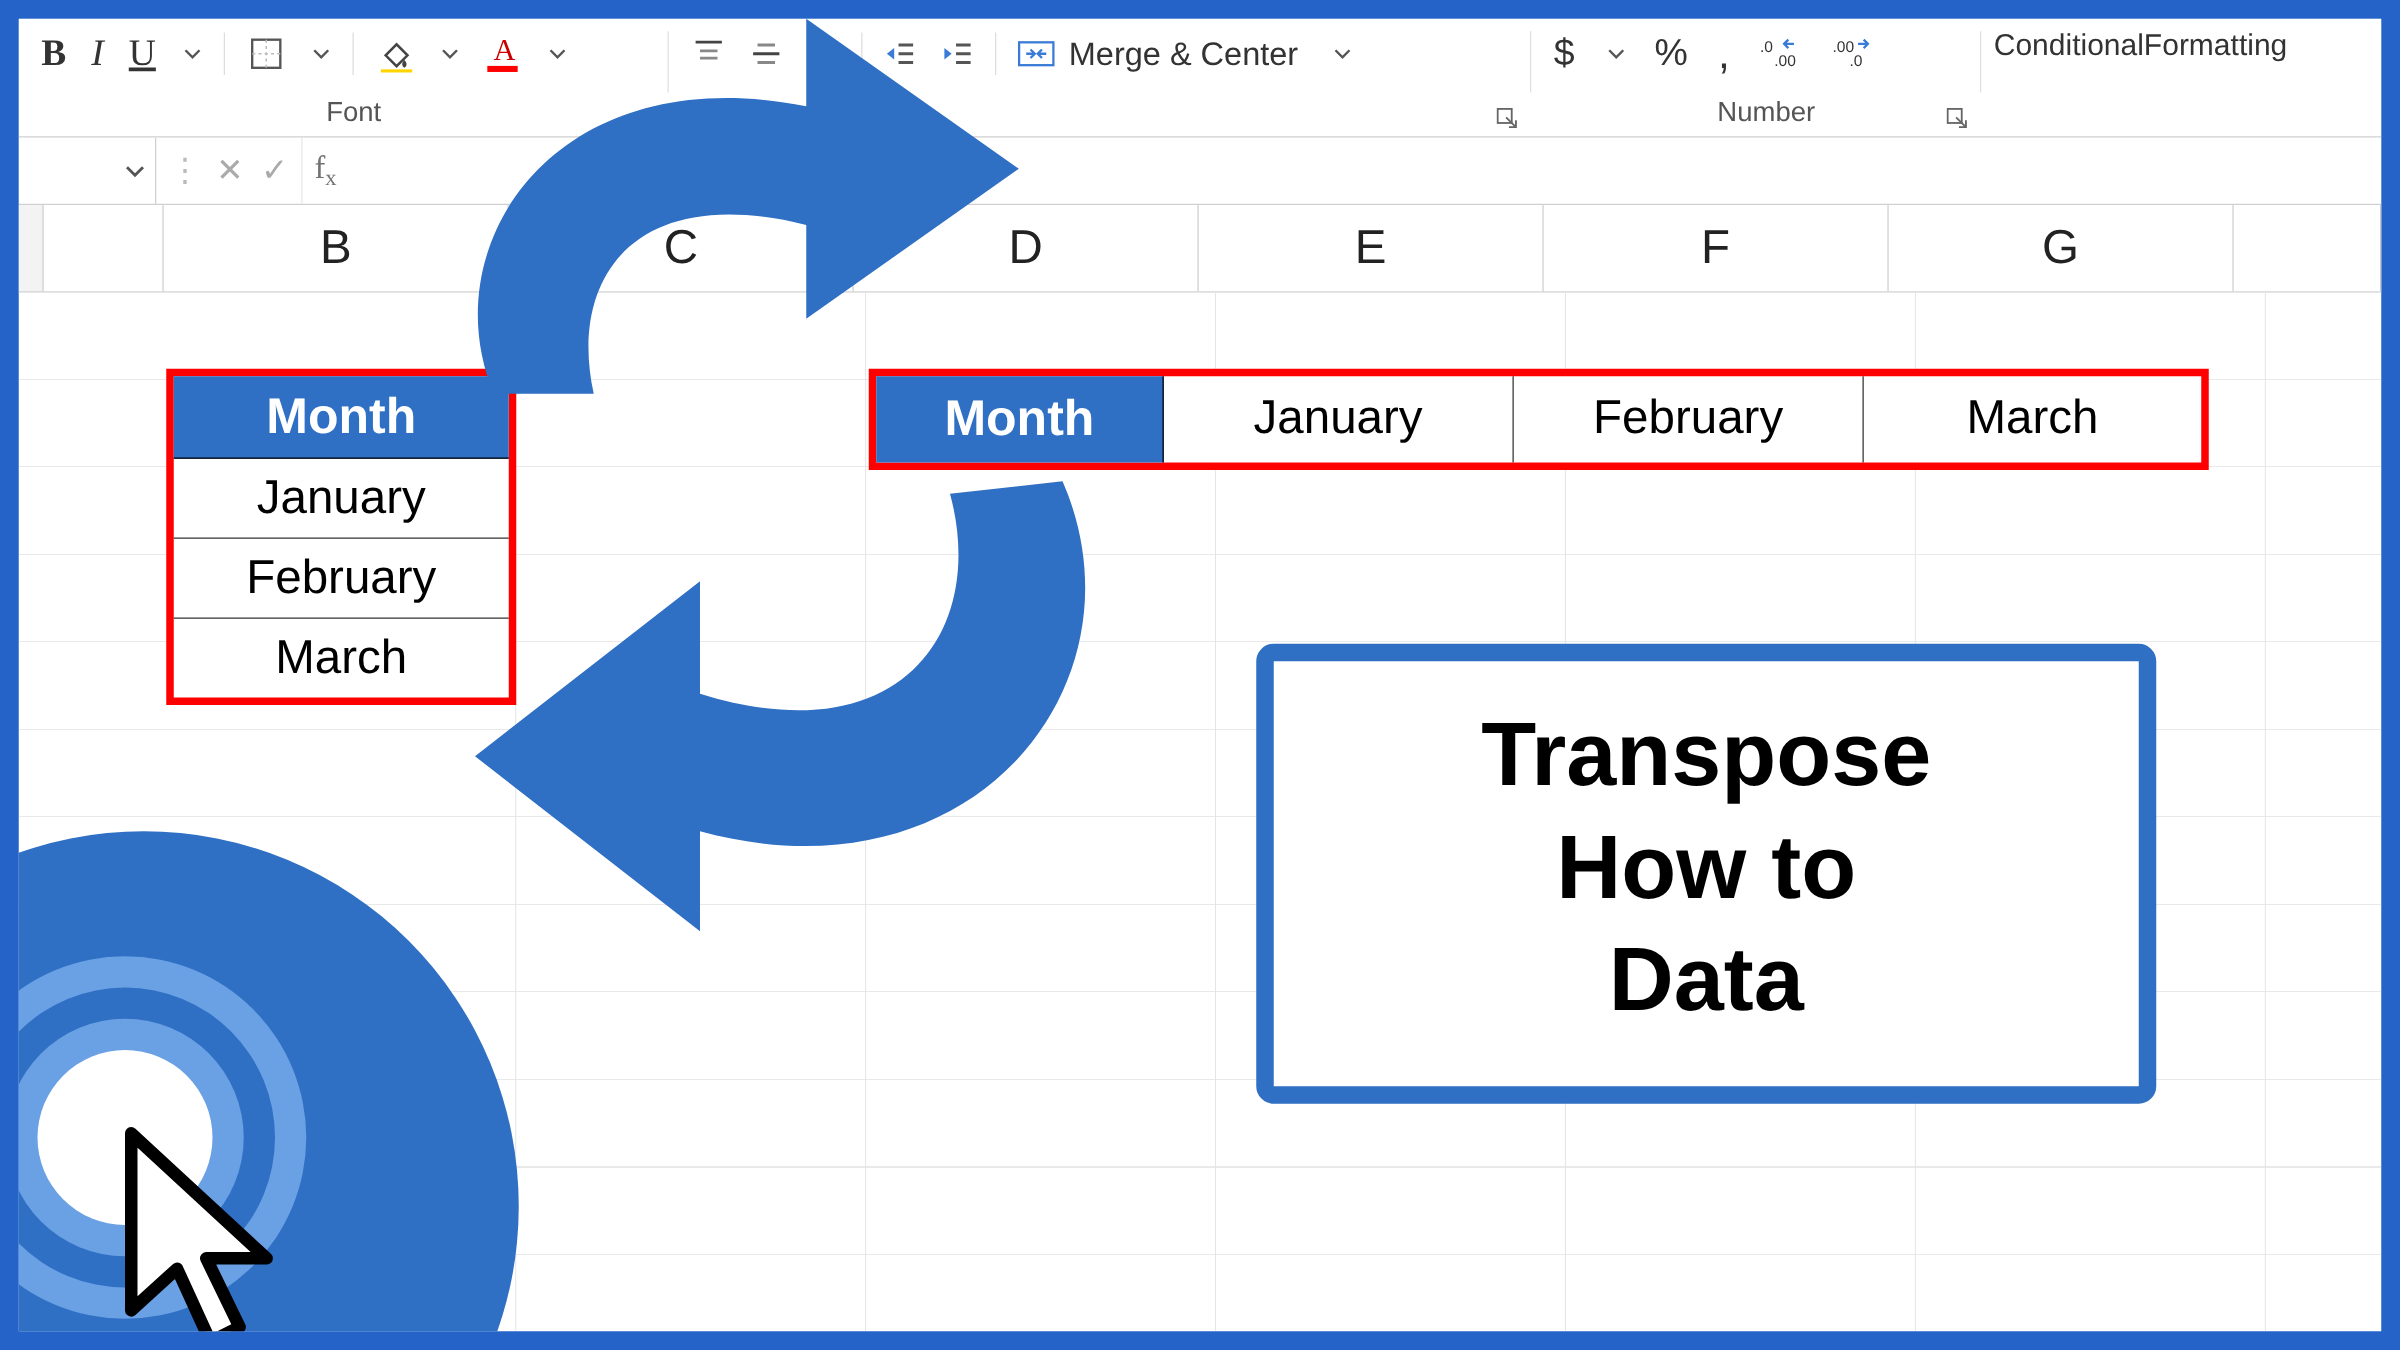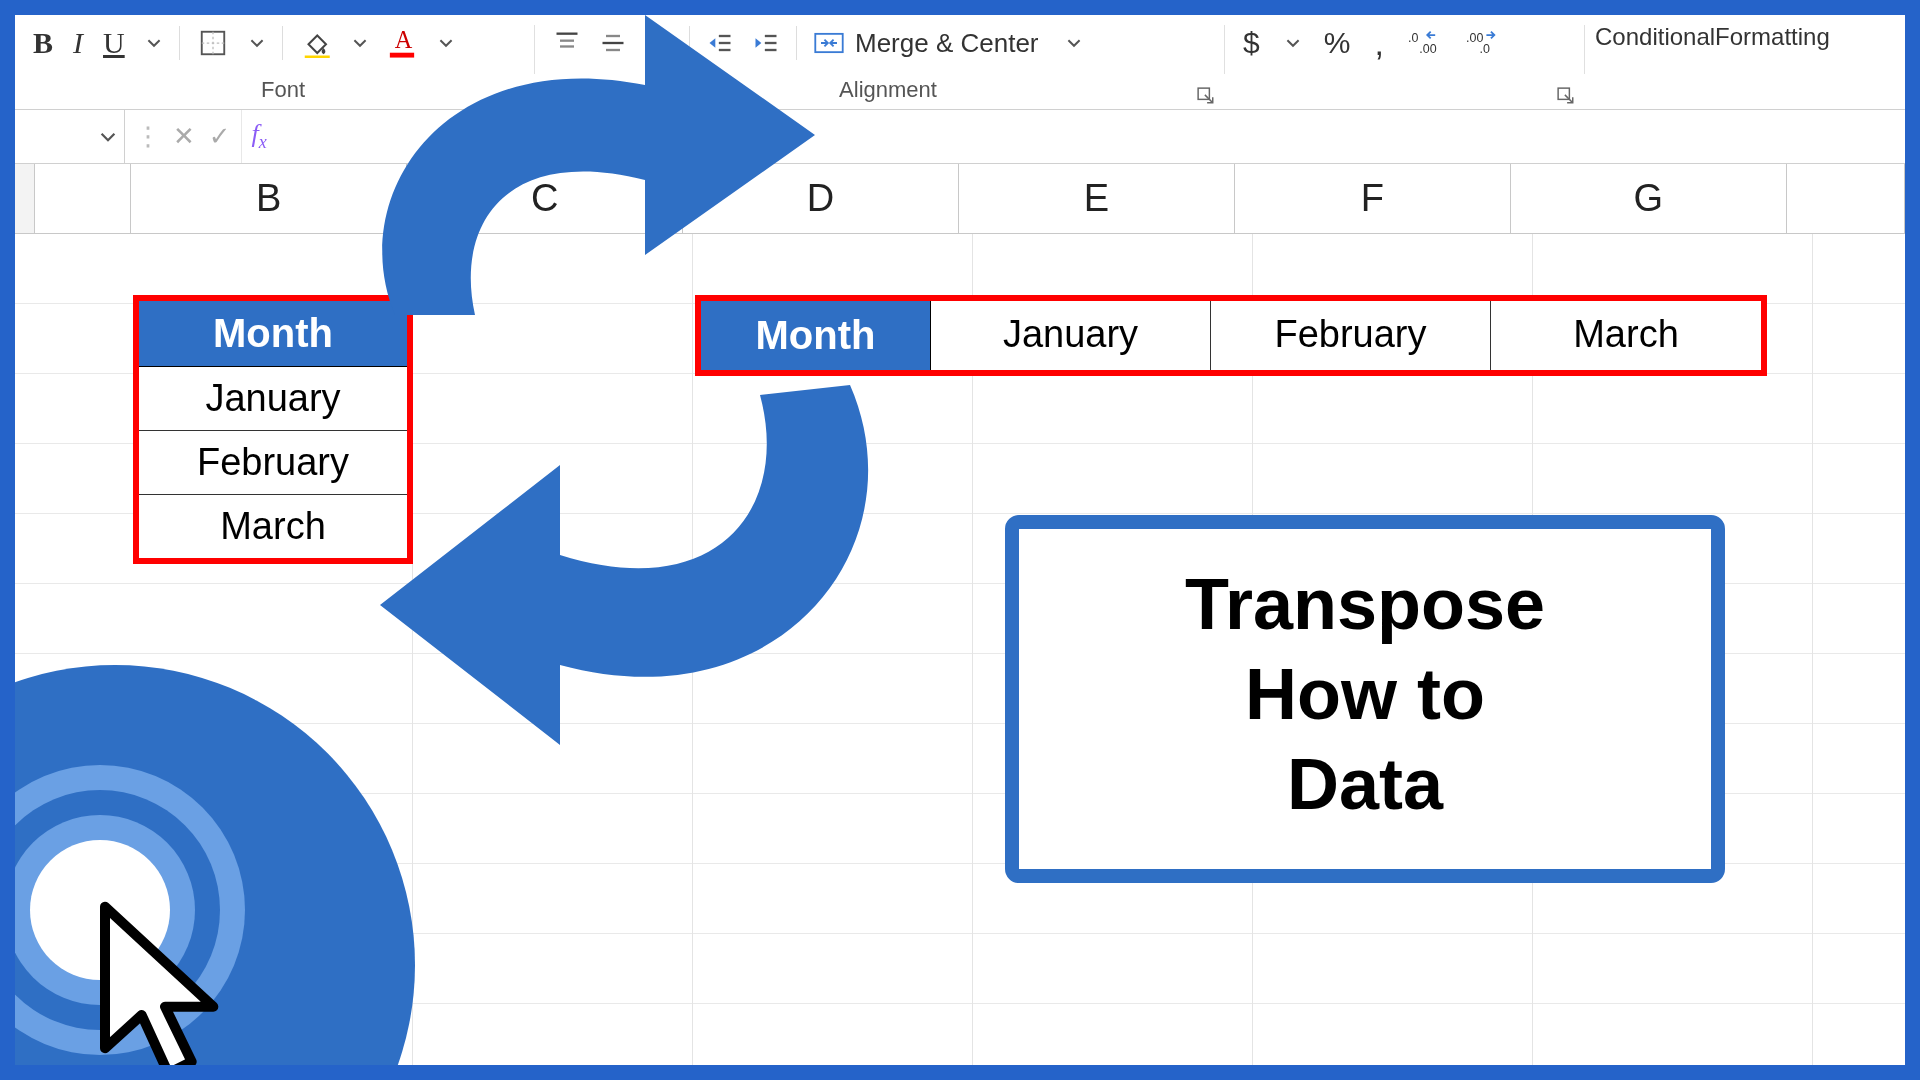--- a/index.html
+++ b/index.html
@@ -77,21 +77,21 @@
   }
   .fb-btns {
     display:flex; align-items:center;
     padding: 0 10px;
     gap: 14px;
     color:#777;
     font-size: 26px;
     border-right: 1px solid #e8e8e8;
     height:100%;
   }
-  .fb-fx { font-style: italic; font-family: "Times New Roman", serif; font-size:26px; color:#8b5cf6; padding:0 10px;}
+  .fb-fx { font-family: "Times New Roman", serif; font-size:26px; color:#737373; padding:0 10px;}
   
   
   .colhead {
     height: 70px;
     display:flex;
     border-bottom: 1px solid #c8c8c8;
     background:#fff;
     font-size: 38px;
     color:#222;
   }
@@ -329,21 +329,20 @@
               <path d="M7 12 L12 12 M10 9 L13 12 L10 15 M21 12 L16 12 M18 9 L15 12 L18 15" stroke="#3a7bd5" fill="none" stroke-width="1.6"></path>
             </svg>
         </span>
         <span style="font-size:26px">Merge &amp; Center</span>
         <span class="rbtn drop-caret" style="margin-left:18px">
             <svg width="14" height="14" viewBox="0 0 10 10">
               <path d="M1 3 L5 7 L9 3" fill="none" stroke="#555" stroke-width="1.4"></path>
             </svg>
           </span>
       </div>
-      <div class="group-label">Alignment</div>
       <div class="launcher">
         <svg viewBox="0 0 16 16">
             <rect x="1" y="1" width="10" height="10" fill="none" stroke="#666" stroke-width="1.3"></rect>
             <path d="M7 7 L14 14 M14 9 V14 H9" fill="none" stroke="#666" stroke-width="1.3"></path>
           </svg>
       </div>
       <div class="sep"></div>
     </div>
 
     <div class="ribbon-group" style="width:360px">
@@ -364,20 +363,21 @@
             </svg>
         </span>
         <span class="rbtn">
           <svg width="34" height="30" viewBox="0 0 30 26">
               <text x="0" y="12" font-size="11" fill="#333">.00</text>
               <text x="12" y="22" font-size="11" fill="#333">.0</text>
               <path d="M18 6 L24 6 M22 3 L25 6 L22 9" stroke="#3a7bd5" fill="none" stroke-width="1.6"></path>
             </svg>
         </span>
       </div>
+      <div class="group-label">Number</div>
       <div class="launcher">
         <svg viewBox="0 0 16 16">
             <rect x="1" y="1" width="10" height="10" fill="none" stroke="#666" stroke-width="1.3"></rect>
             <path d="M7 7 L14 14 M14 9 V14 H9" fill="none" stroke="#666" stroke-width="1.3"></path>
           </svg>
       </div>
       <div class="sep"></div>
     </div>
 
     <div class="ribbon-group" style="flex:1">

